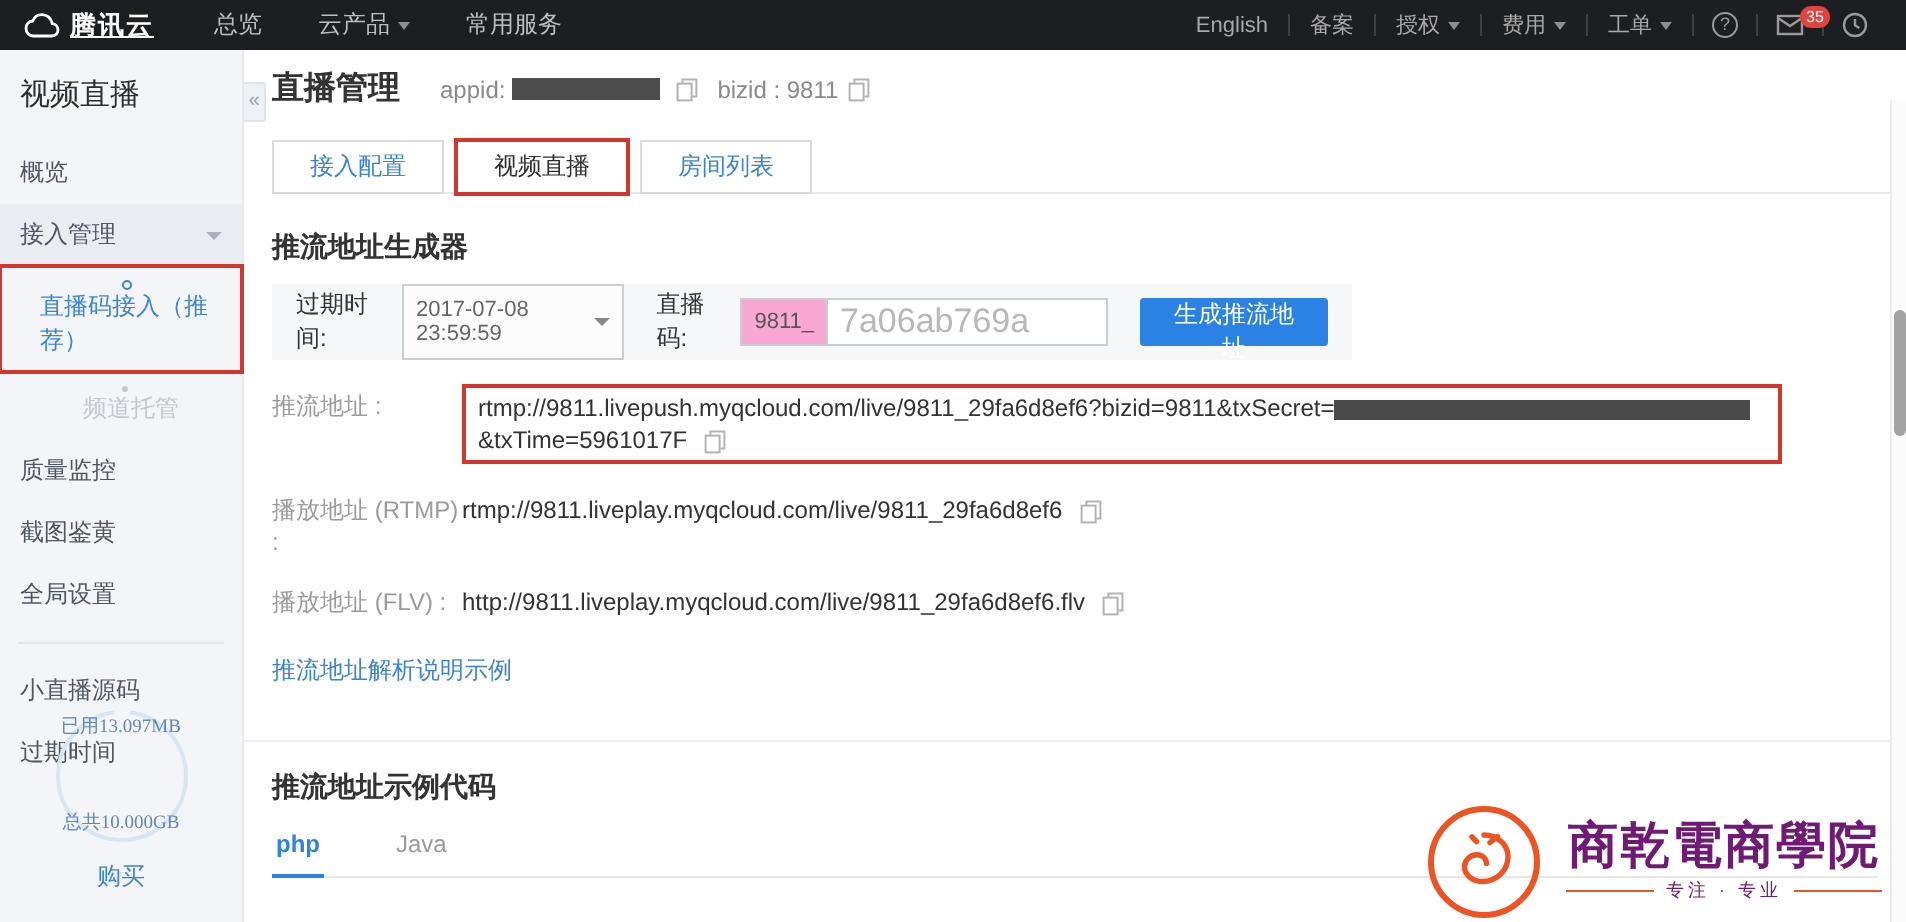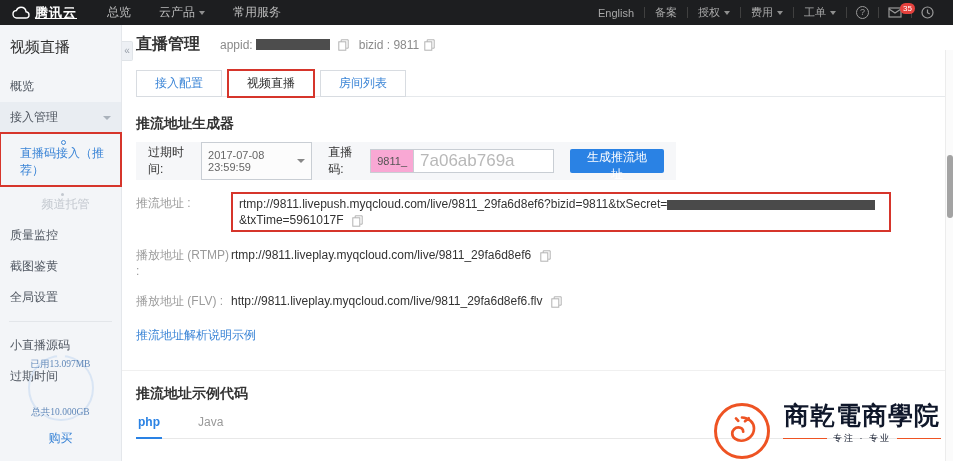--- a/index.html
+++ b/index.html
@@ -82,21 +82,21 @@
 
   .code-tabs { display:flex; margin:12px 14px 0; border-bottom:1px solid #e8e8e8; }
   .ctab { font-size:12px; padding:0 2px 8px; margin-right:34px; cursor:pointer; }
   .ctab-active { color:#2a82e4; font-weight:bold; border-bottom:2px solid #2a82e4; margin-bottom:-1px; }
   .ctab-idle { color:#9a9a9a; }
 
   .page-scrollbar { position:absolute; right:0; top:25px; bottom:0; width:8px; background:#fbfbfb; border-left:1px solid #ececec; }
   .page-thumb { position:absolute; top:105px; left:1px; width:6px; height:63px; background:#a3a3a3; border-radius:3px; cursor:pointer; }
 
   
-  .watermark { position:absolute; right:6px; bottom:2px; display:flex; color:#0f172a; z-index:5; }
+  .watermark { position:absolute; right:6px; bottom:2px; display:flex; align-items:center; color:#701a75; z-index:5; }
   .wm-emblem { width:56px; height:56px; border:3px solid #ee5323; border-radius:50%; display:flex; align-items:center; justify-content:center; flex-shrink:0; }
   .wm-right { margin-left:7px; text-align:center; }
   .wm-name { font-family:"DejaVu Serif","Liberation Serif",serif; font-weight:bold; font-size:25px; letter-spacing:1px; line-height:26px; }
   .wm-slogan { display:flex; align-items:center; justify-content:center; margin-top:3px; font-size:9px; letter-spacing:2px; }
   .wm-line { height:1px; background:#ee5323; width:44px; margin:0 6px; }
 
   .copy-svg { width:11px; height:12px; }
 </style>
 </head>
 <body>

